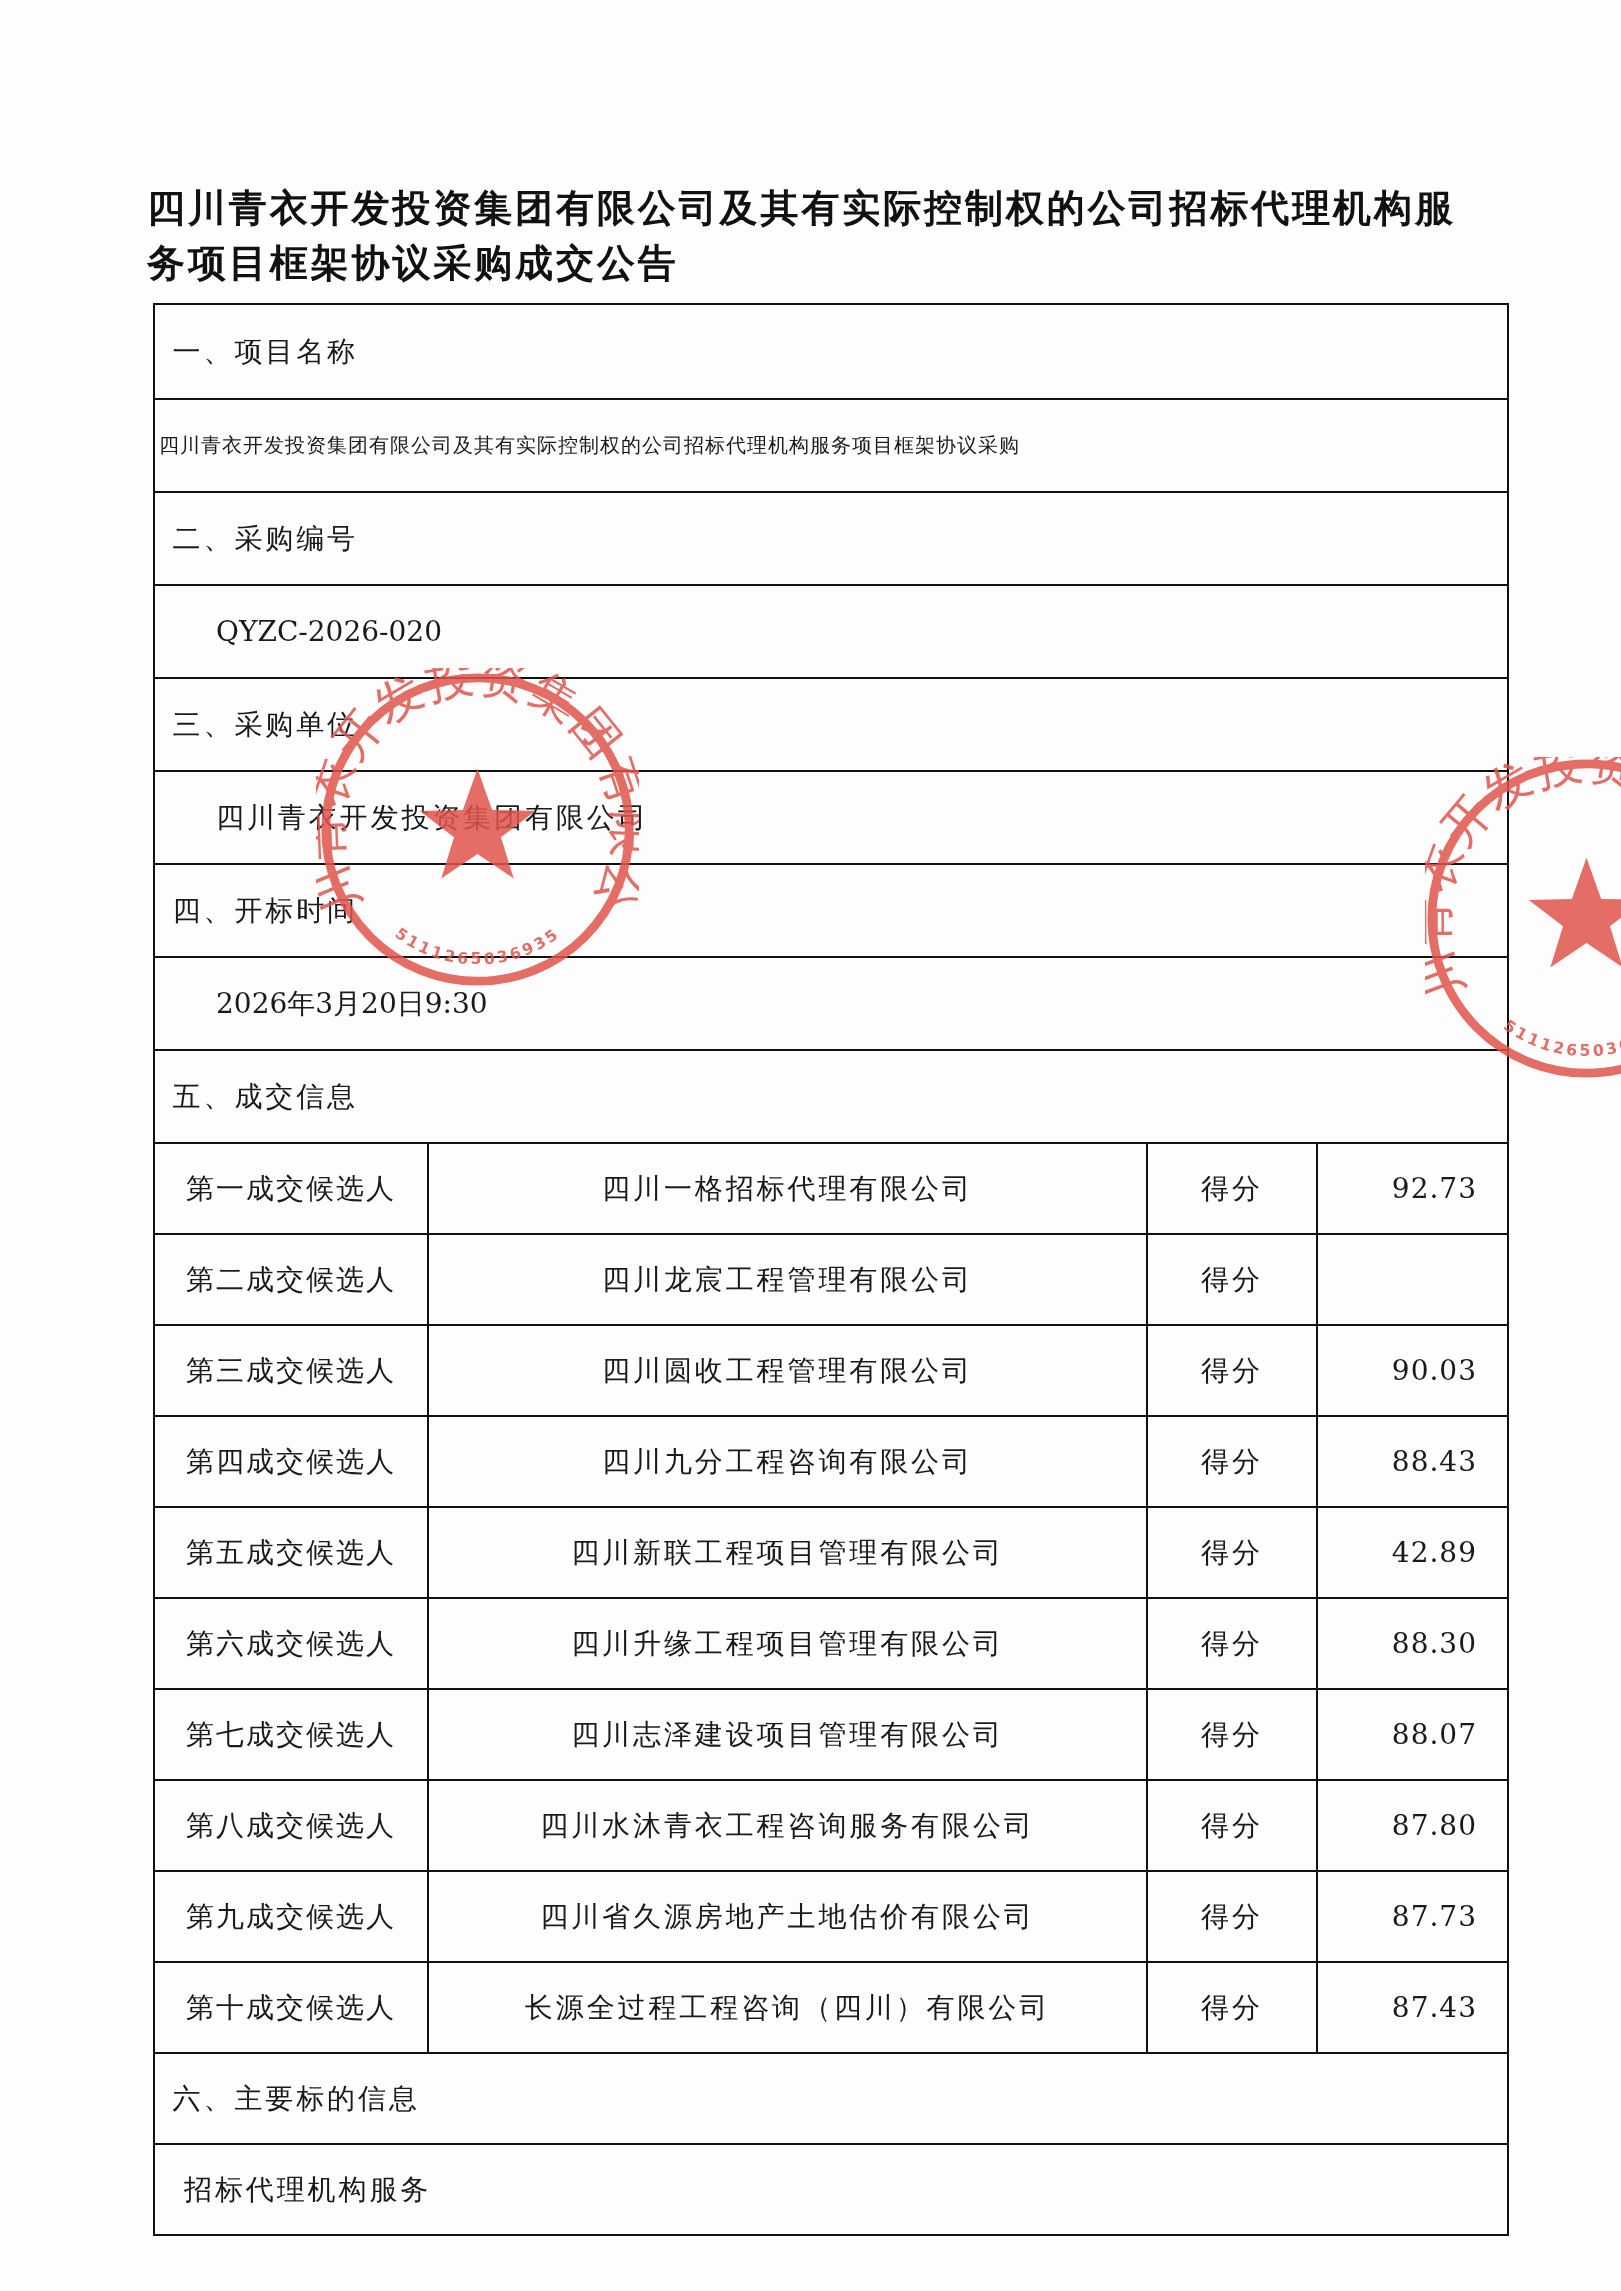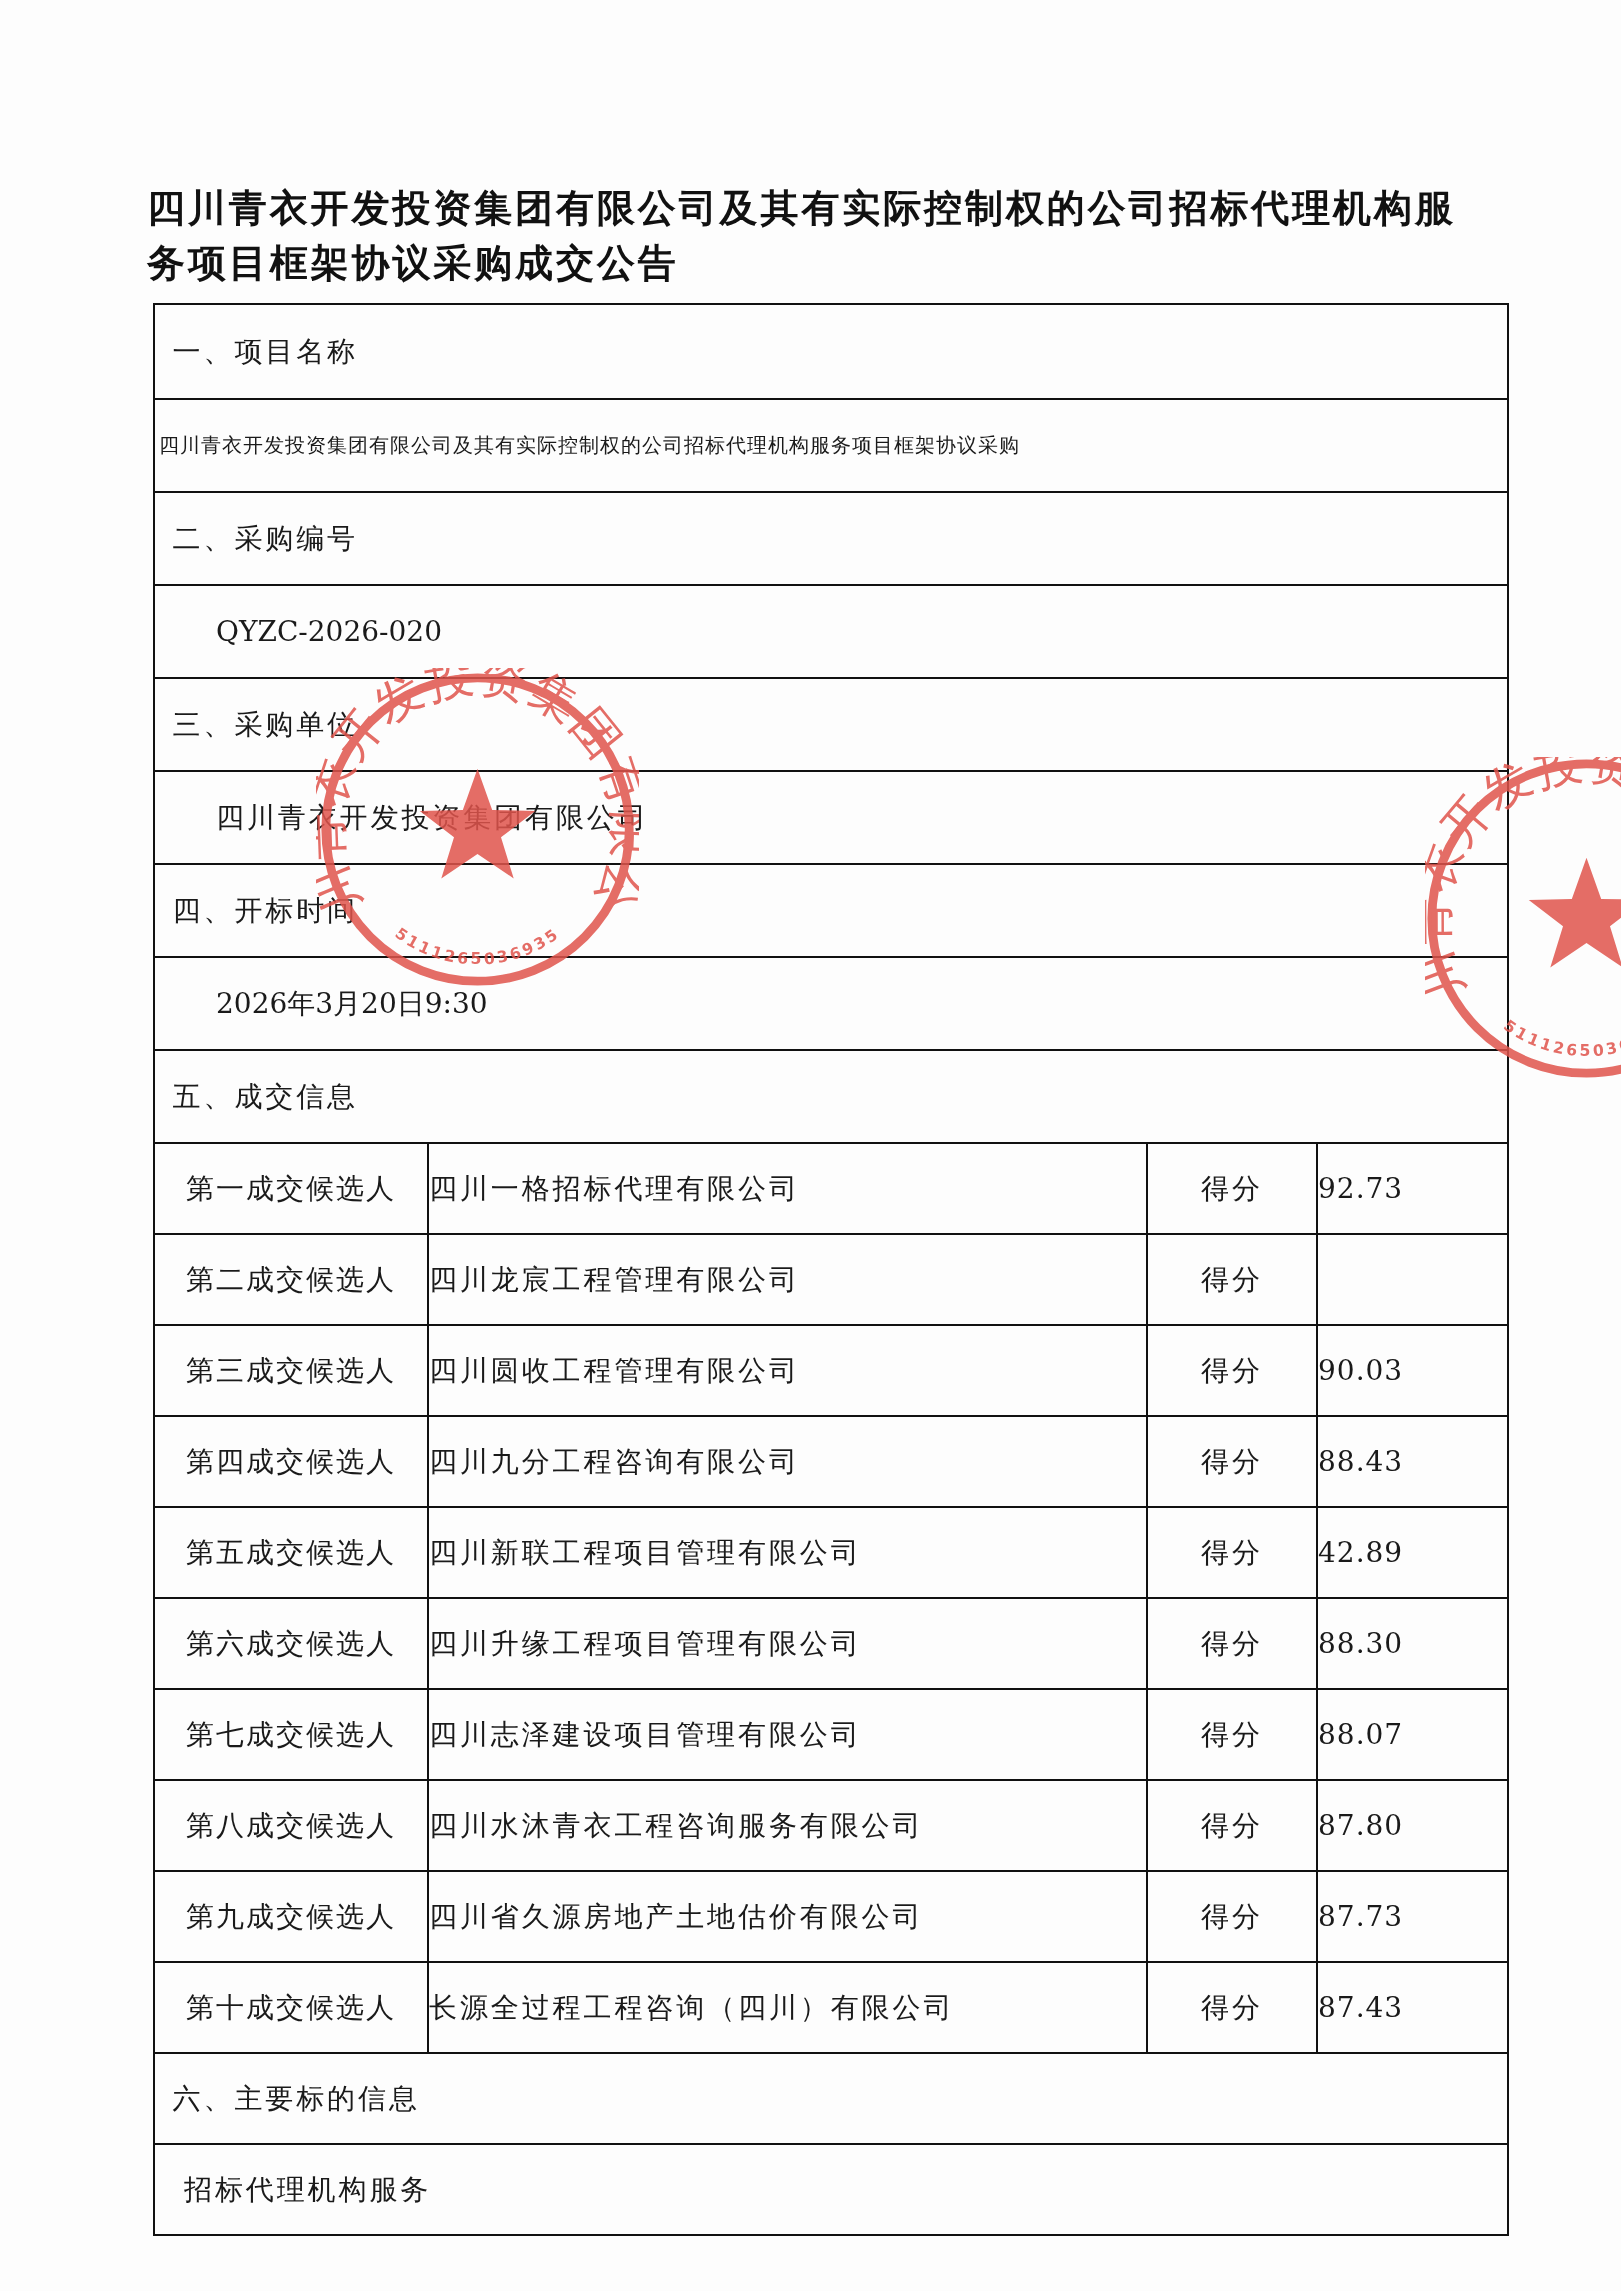--- a/index.html
+++ b/index.html
@@ -12,23 +12,23 @@
   .row { position:relative; border-top:2px solid #111; box-sizing:border-box; display:flex; align-items:center; }
   .row.first { border-top:none; }
   .sec { height:93px; }
   .cand { height:91px; }
   .txt { font-size:28px; letter-spacing:2.9px; white-space:nowrap; }
   .pad1 { padding-left:17.6px; }
   .pad2 { padding-left:61px; }
   .pad0 { padding-left:3.9px; font-size:20px; letter-spacing:1px; }
   .cell { height:100%; display:flex; align-items:center; box-sizing:border-box; }
   .c1 { width:274px; justify-content:center; border-right:2px solid #111; }
-  .c2 { width:719px; justify-content:flex-start; border-right:2px solid #111; }
+  .c2 { width:719px; justify-content:center; border-right:2px solid #111; }
   .c3 { width:170px; justify-content:center; border-right:2px solid #111; }
-  .c4 { flex:1; padding-right:30px; }
+  .c4 { flex:1; justify-content:flex-end; padding-right:30px; }
   .seal { position:absolute; pointer-events:none; }
 </style>
 </head>
 <body>
 
 <div class="title">
   <div>四川青衣开发投资集团有限公司及其有实际控制权的公司招标代理机构服</div>
   <div>务项目框架协议采购成交公告</div>
 </div>
 

